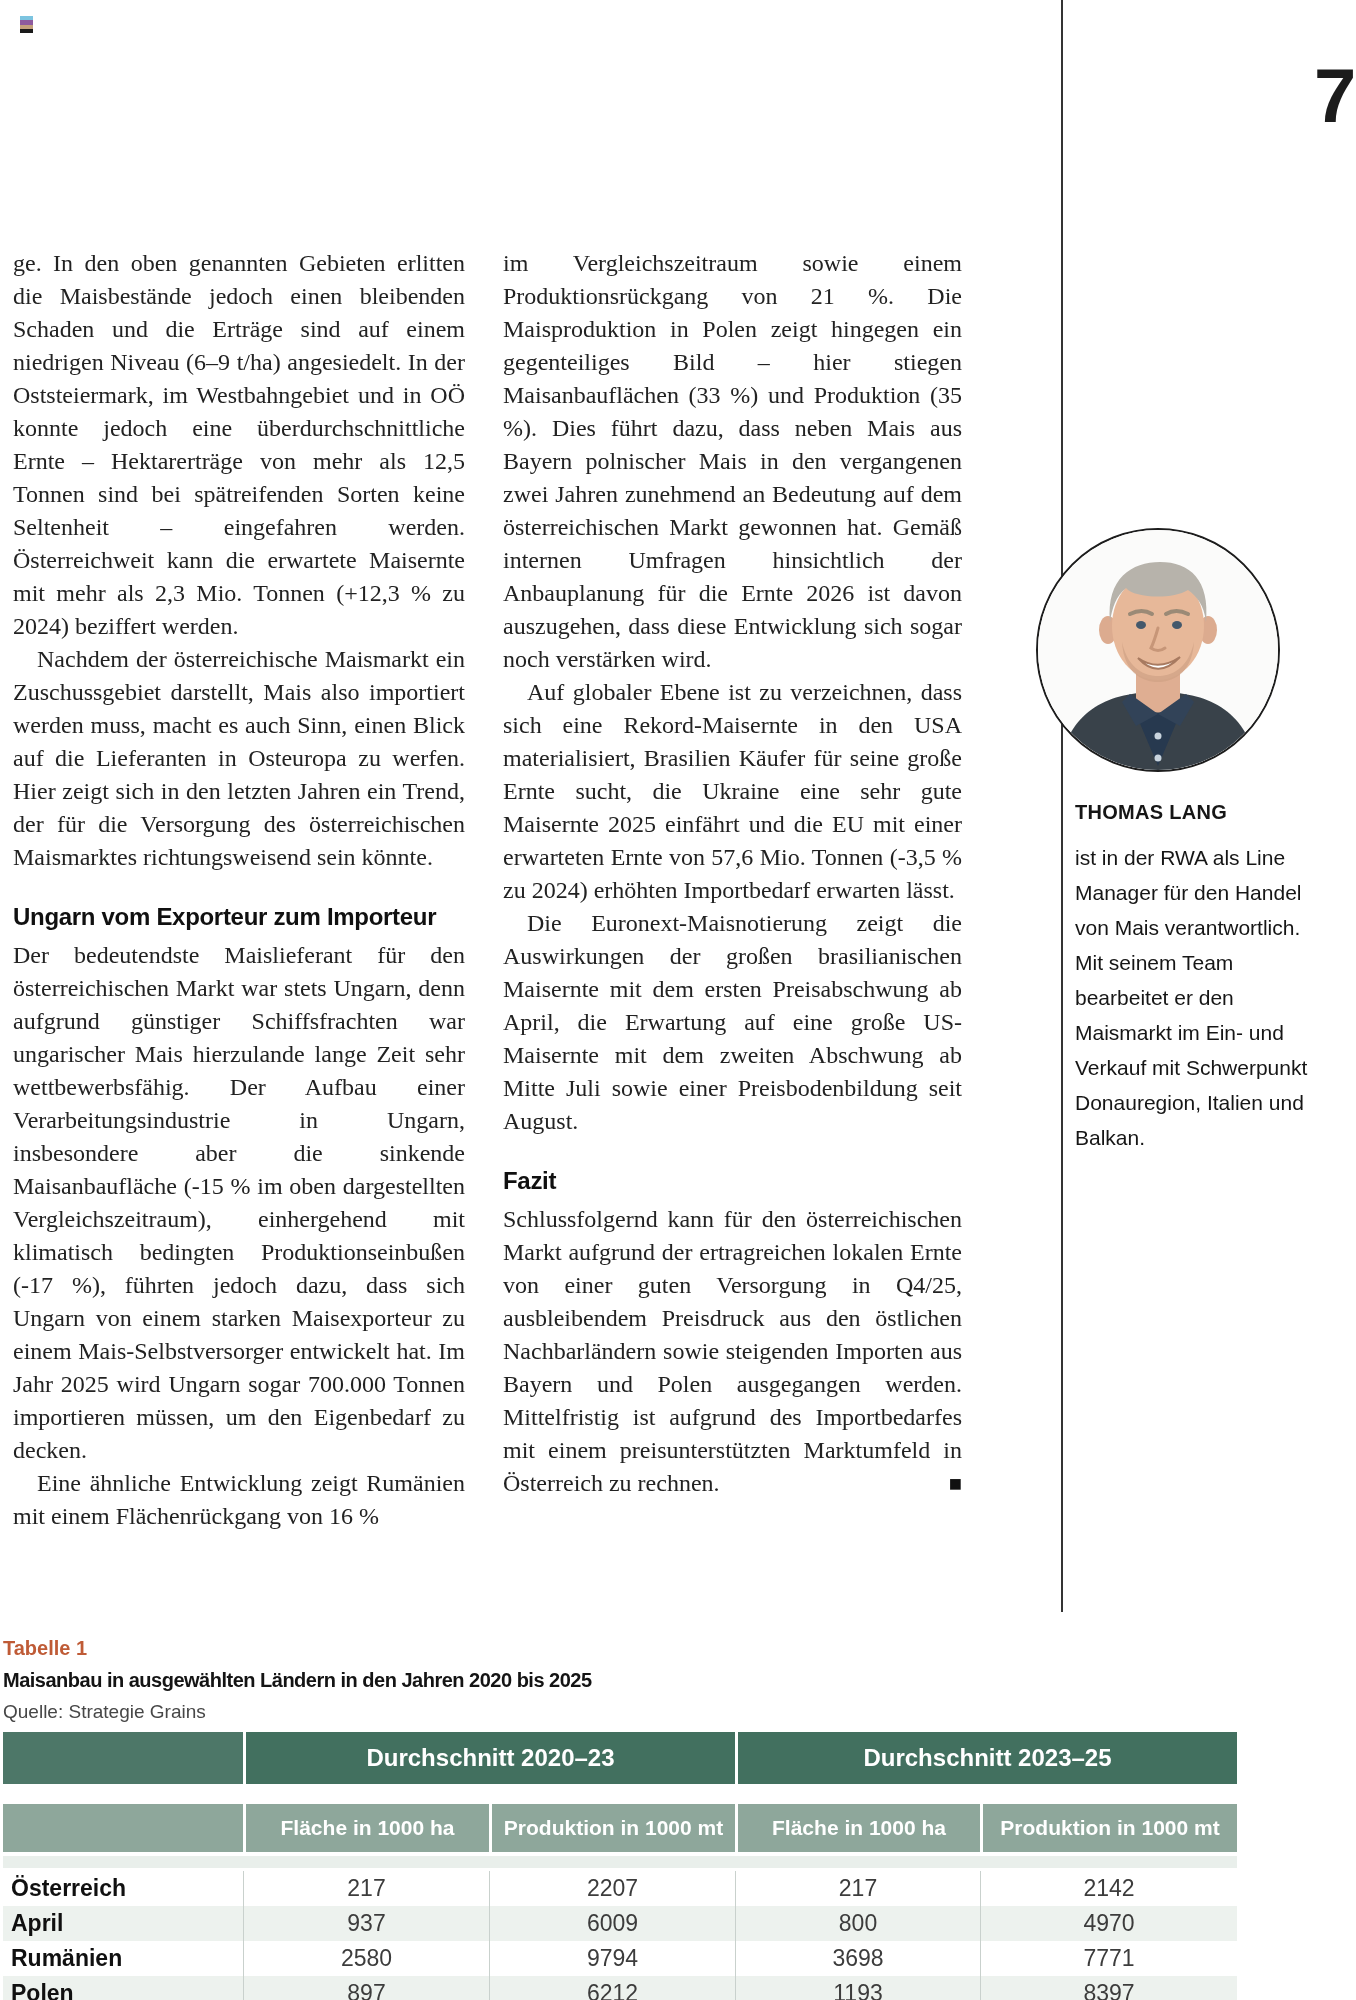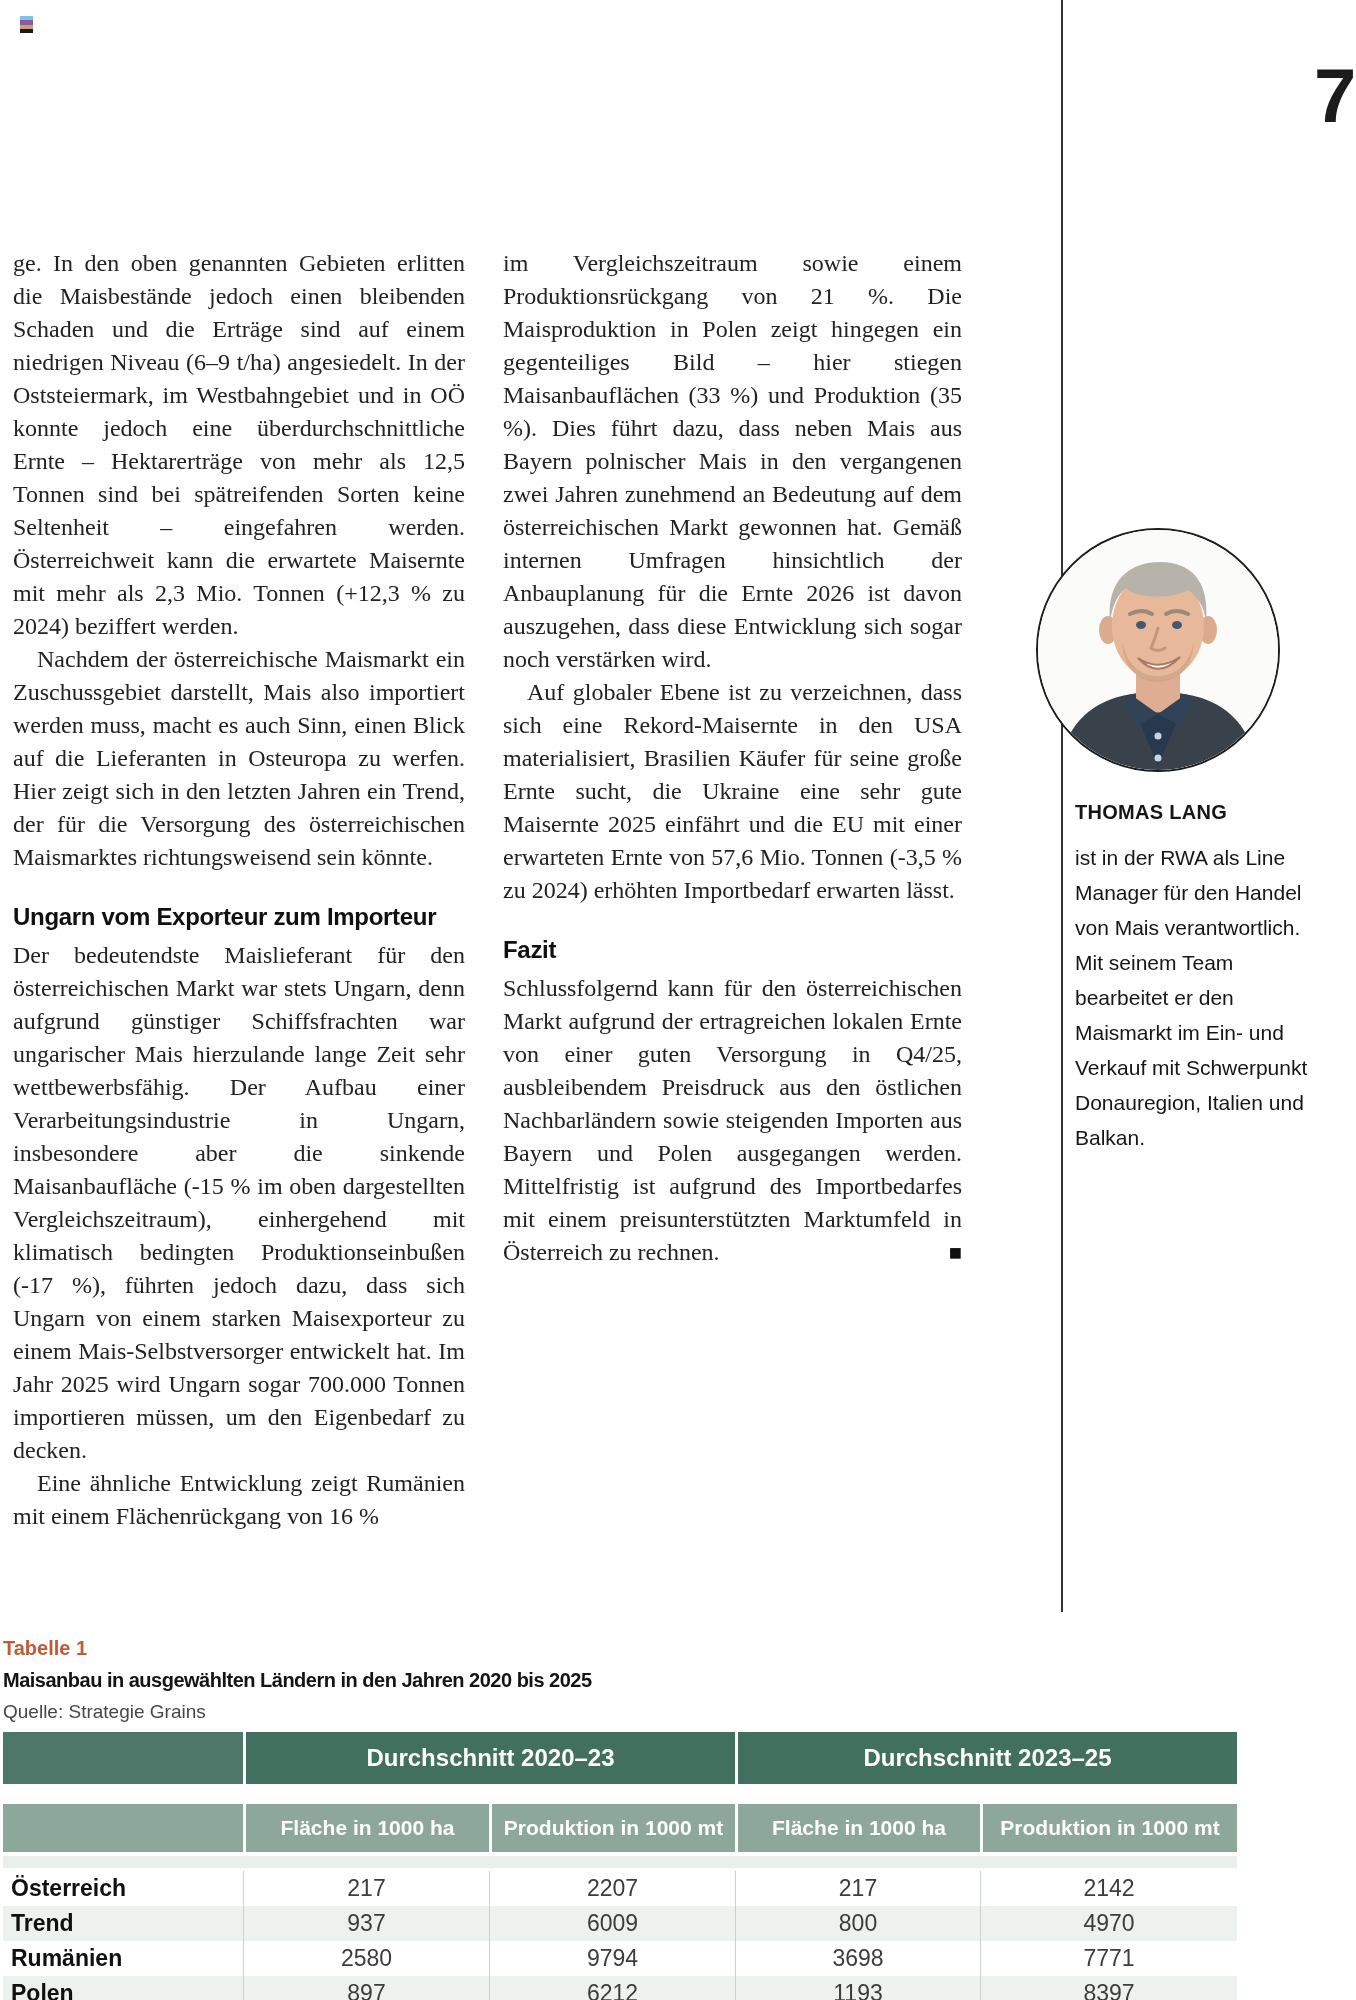--- a/index.html
+++ b/index.html
@@ -80,20 +80,21 @@
     <p>ge. In den oben genannten Gebieten erlitten die Maisbestände jedoch einen bleibenden Schaden und die Erträge sind auf einem niedrigen Niveau (6–9 t/ha) angesiedelt. In der Oststeiermark, im Westbahngebiet und in OÖ konnte jedoch eine überdurchschnittliche Ernte – Hektarerträge von mehr als 12,5 Tonnen sind bei spätreifenden Sorten keine Seltenheit – eingefahren werden. Österreichweit kann die erwartete Maisernte mit mehr als 2,3 Mio. Tonnen (+12,3 % zu 2024) beziffert werden.</p>
     <p class="ind">Nachdem der österreichische Maismarkt ein Zuschussgebiet darstellt, Mais also importiert werden muss, macht es auch Sinn, einen Blick auf die Lieferanten in Osteuropa zu werfen. Hier zeigt sich in den letzten Jahren ein Trend, der für die Versorgung des österreichischen Maismarktes richtungsweisend sein könnte.</p>
     <h3>Ungarn vom Exporteur zum Importeur</h3>
     <p>Der bedeutendste Maislieferant für den österreichischen Markt war stets Ungarn, denn aufgrund günstiger Schiffsfrachten war ungarischer Mais hierzulande lange Zeit sehr wettbewerbsfähig. Der Aufbau einer Verarbeitungsindustrie in Ungarn, insbesondere aber die sinkende Maisanbaufläche (-15 % im oben dargestellten Vergleichszeitraum), einhergehend mit klimatisch bedingten Produktionseinbußen (-17 %), führten jedoch dazu, dass sich Ungarn von einem starken Maisexporteur zu einem Mais-Selbstversorger entwickelt hat. Im Jahr 2025 wird Ungarn sogar 700.000 Tonnen importieren müssen, um den Eigenbedarf zu decken.</p>
     <p class="ind">Eine ähnliche Entwicklung zeigt Rumänien mit einem Flächenrückgang von 16 %</p>
   </div>
 
   <div class="col col-2">
     <p>im Vergleichszeitraum sowie einem Produktionsrückgang von 21 %. Die Maisproduktion in Polen zeigt hingegen ein gegenteiliges Bild – hier stiegen Maisanbauflächen (33 %) und Produktion (35 %). Dies führt dazu, dass neben Mais aus Bayern polnischer Mais in den vergangenen zwei Jahren zunehmend an Bedeutung auf dem österreichischen Markt gewonnen hat. Gemäß internen Umfragen hinsichtlich der Anbauplanung für die Ernte 2026 ist davon auszugehen, dass diese Entwicklung sich sogar noch verstärken wird.</p>
     <p class="ind">Auf globaler Ebene ist zu verzeichnen, dass sich eine Rekord-Maisernte in den USA materialisiert, Brasilien Käufer für seine große Ernte sucht, die Ukraine eine sehr gute Maisernte 2025 einfährt und die EU mit einer erwarteten Ernte von 57,6 Mio. Tonnen (-3,5 % zu 2024) erhöhten Importbedarf erwarten lässt.</p>
+    <p class="ind">Die Euronext-Maisnotierung zeigt die Auswirkungen der großen brasilianischen Maisernte mit dem ersten Preisabschwung ab April, die Erwartung auf eine große US-Maisernte mit dem zweiten Abschwung ab Mitte Juli sowie einer Preisbodenbildung seit August.</p>
     <h3>Fazit</h3>
     <p><span>Schlussfolgernd kann für den österreichischen Markt aufgrund der ertragreichen lokalen Ernte von einer guten Versorgung in Q4/25, ausbleibendem Preisdruck aus den östlichen Nachbarländern sowie steigenden Importen aus Bayern und Polen ausgegangen werden. Mittelfristig ist aufgrund des Importbedarfes mit einem preisunterstützten Marktumfeld in Österreich zu rechnen.</span> <span class="endmark">■</span></p>
   </div>
 
   <div class="portrait">
     <svg width="240" height="240" viewBox="0 0 240 240">
       <rect x="0" y="0" width="240" height="240" fill="#fbfbfa"></rect>
 
       <path d="M20 240 C30 180 70 162 120 162 C170 162 210 180 220 240 Z" fill="#39424a"></path>
 
@@ -156,21 +157,21 @@
       <div class="gapstrip"></div>
 
       <div class="grid trow">
         <div class="tcell country">Österreich</div>
         <div class="tcell">217</div>
         <div class="tcell">2207</div>
         <div class="tcell">217</div>
         <div class="tcell">2142</div>
       </div>
       <div class="grid trow alt">
-        <div class="tcell country">Trend</div>
+        <div class="tcell country">April</div>
         <div class="tcell">937</div>
         <div class="tcell">6009</div>
         <div class="tcell">800</div>
         <div class="tcell">4970</div>
       </div>
       <div class="grid trow">
         <div class="tcell country">Rumänien</div>
         <div class="tcell">2580</div>
         <div class="tcell">9794</div>
         <div class="tcell">3698</div>

